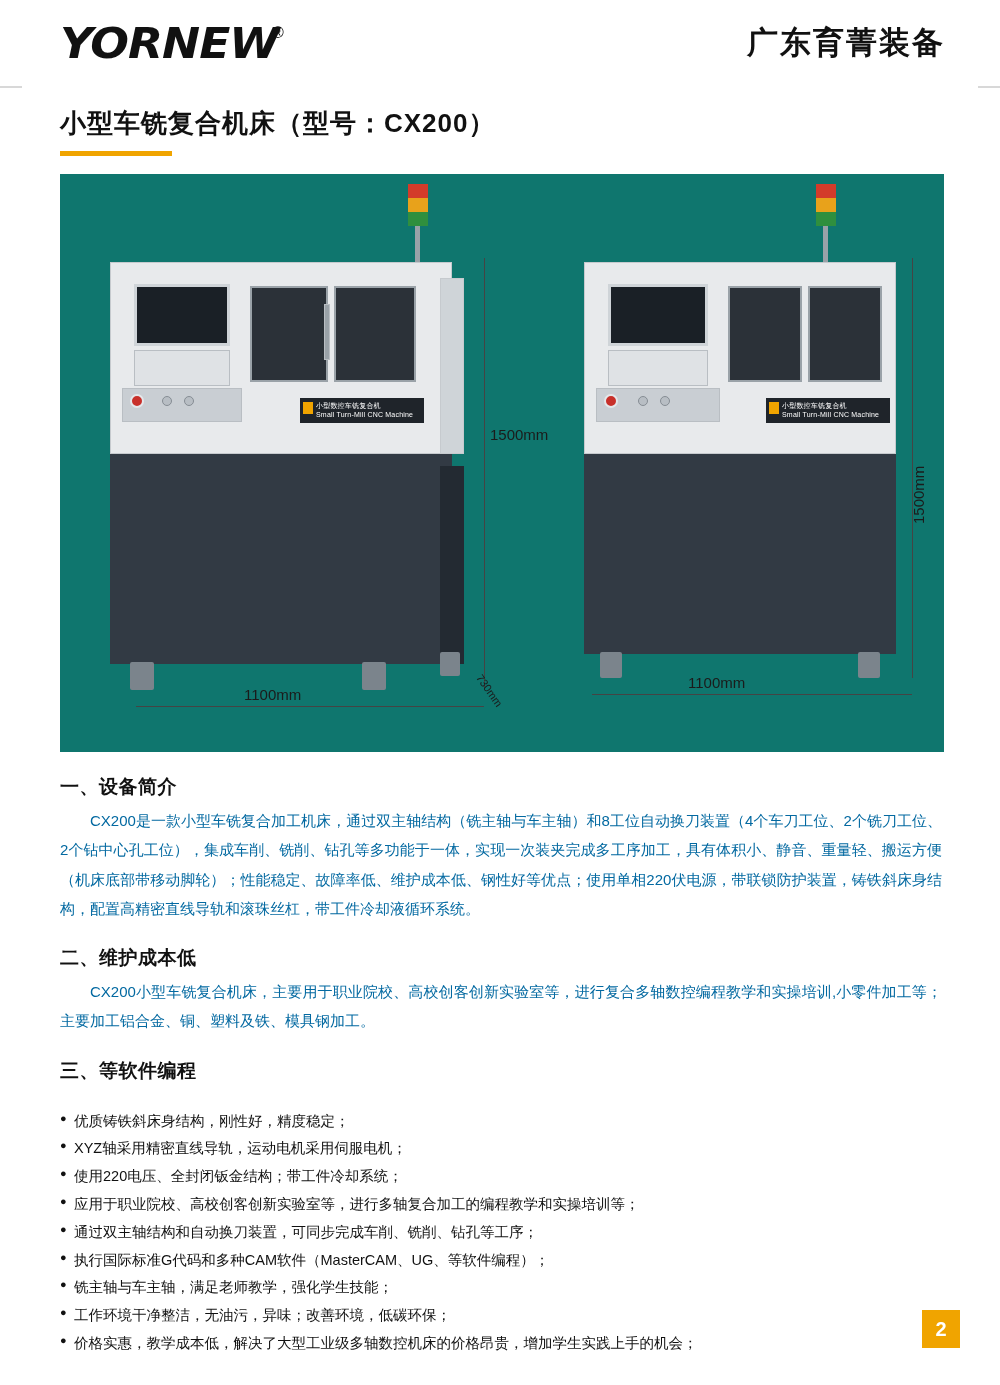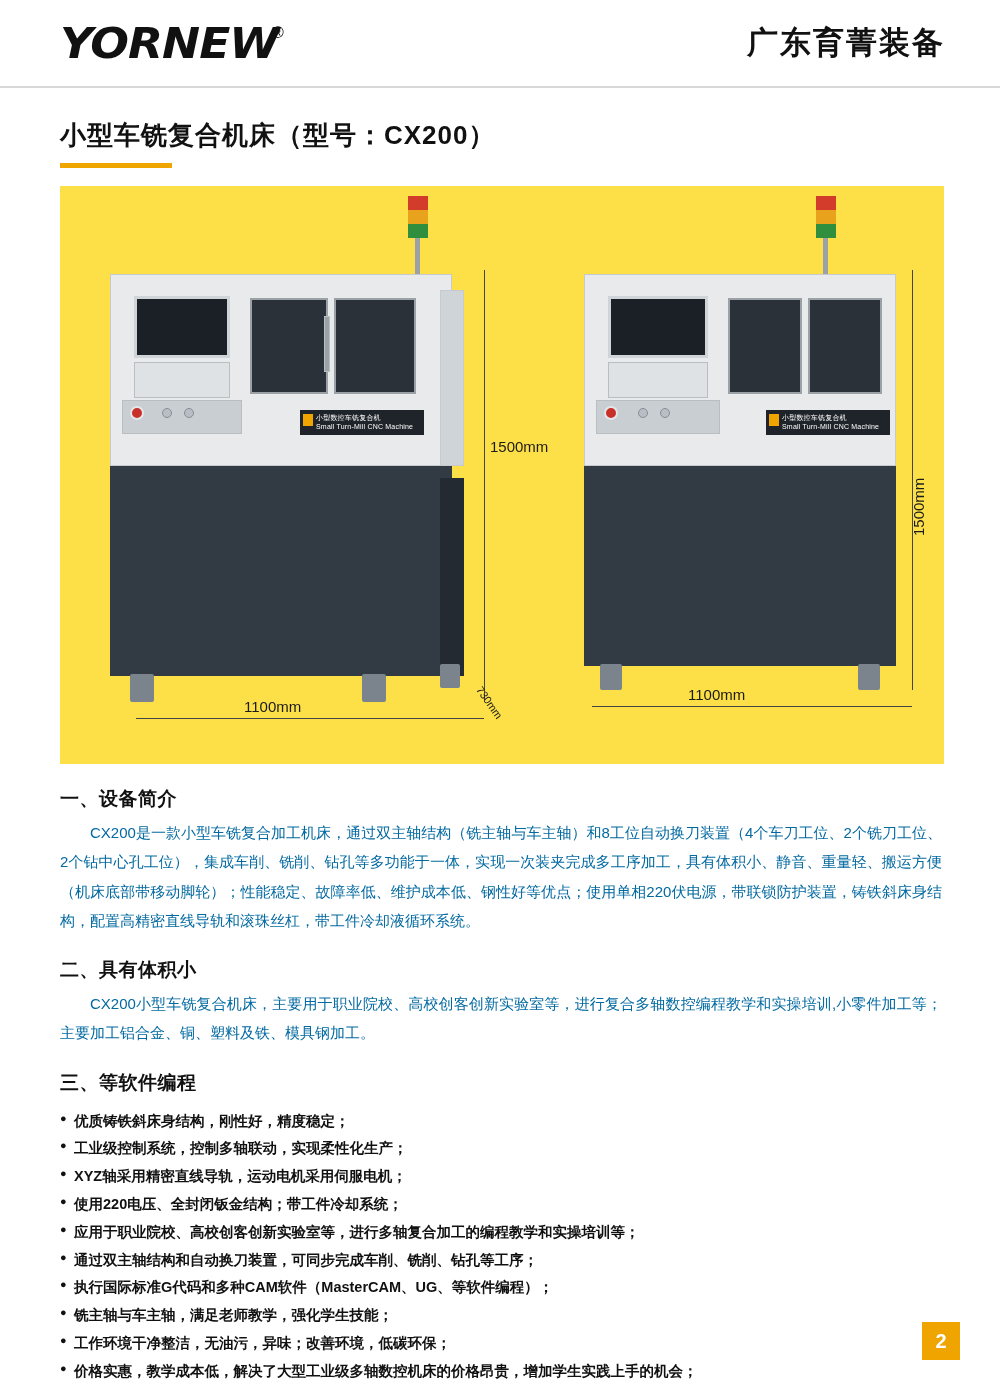--- a/index.html
+++ b/index.html
@@ -49,21 +49,21 @@
   .brand-cn {
     font-size: 31px;
     font-weight: bold;
     color: #111;
     letter-spacing: 2px;
   }
 
   
   .content {
     position: absolute;
-    top: 88px; left: 22px;
+    top: 76px; left: 22px;
     width: 956px; height: 1290px;
     background: #ffffff;
   }
   .content-inner {
     position: absolute;
     top: 0; left: 0; right: 0; bottom: 0;
     padding: 30px 36px 0 38px;
   }
 
   .title {
@@ -76,21 +76,21 @@
     width: 112px; height: 5px;
     background: #f0a400;
     margin-top: 10px;
   }
 
   
   .photo-area {
     position: relative;
     margin-top: 18px;
     width: 884px; height: 578px;
-    background: #fde047;
+    background: #0f766e;
     overflow: hidden;
   }
   .machine {
     position: absolute;
     top: 0;
   }
   .m1 { left: 32px; }
   .m2 { left: 500px; }
 
   
@@ -189,21 +189,21 @@
     letter-spacing: .5px;
   }
   .para {
     font-size: 15px;
     line-height: 1.95;
     color: #0369a1;
     text-align: justify;
     margin-top: 6px;
   }
   .para.indent { text-indent: 2em; }
-  .bullets { margin-top: 12px; font-weight: bold; }
+  .bullets { margin-top: 24px; }
   .bullet {
     font-size: 14.5px;
     line-height: 1.92;
     color: #111;
     padding-left: 14px;
     position: relative;
   }
   .bullet:before {
     content: "●";
     position: absolute;
@@ -327,29 +327,28 @@
         </div>
 
       </div>
 
       <div class="section">
         <div class="section-title">一、设备简介</div>
         <div class="para indent">CX200是一款小型车铣复合加工机床，通过双主轴结构（铣主轴与车主轴）和8工位自动换刀装置（4个车刀工位、2个铣刀工位、2个钻中心孔工位），集成车削、铣削、钻孔等多功能于一体，实现一次装夹完成多工序加工，具有体积小、静音、重量轻、搬运方便（机床底部带移动脚轮）；性能稳定、故障率低、维护成本低、钢性好等优点；使用单相220伏电源，带联锁防护装置，铸铁斜床身结构，配置高精密直线导轨和滚珠丝杠，带工件冷却液循环系统。</div>
       </div>
 
       <div class="section">
-        <div class="section-title">二、具有体积小</div>
+        <div class="section-title">二、维护成本低</div>
         <div class="para indent">CX200小型车铣复合机床，主要用于职业院校、高校创客创新实验室等，进行复合多轴数控编程教学和实操培训,小零件加工等；主要加工铝合金、铜、塑料及铁、模具钢加工。</div>
       </div>
 
       <div class="section">
         <div class="section-title">三、等软件编程</div>
         <div class="bullets">
           <div class="bullet">优质铸铁斜床身结构，刚性好，精度稳定；</div>
-          <div class="bullet">工业级控制系统，控制多轴联动，实现柔性化生产；</div>
           <div class="bullet">XYZ轴采用精密直线导轨，运动电机采用伺服电机；</div>
           <div class="bullet">使用220电压、全封闭钣金结构；带工件冷却系统；</div>
           <div class="bullet">应用于职业院校、高校创客创新实验室等，进行多轴复合加工的编程教学和实操培训等；</div>
           <div class="bullet">通过双主轴结构和自动换刀装置，可同步完成车削、铣削、钻孔等工序；</div>
           <div class="bullet">执行国际标准G代码和多种CAM软件（MasterCAM、UG、等软件编程）；</div>
           <div class="bullet">铣主轴与车主轴，满足老师教学，强化学生技能；</div>
           <div class="bullet">工作环境干净整洁，无油污，异味；改善环境，低碳环保；</div>
           <div class="bullet">价格实惠，教学成本低，解决了大型工业级多轴数控机床的价格昂贵，增加学生实践上手的机会；</div>
         </div>
       </div>

